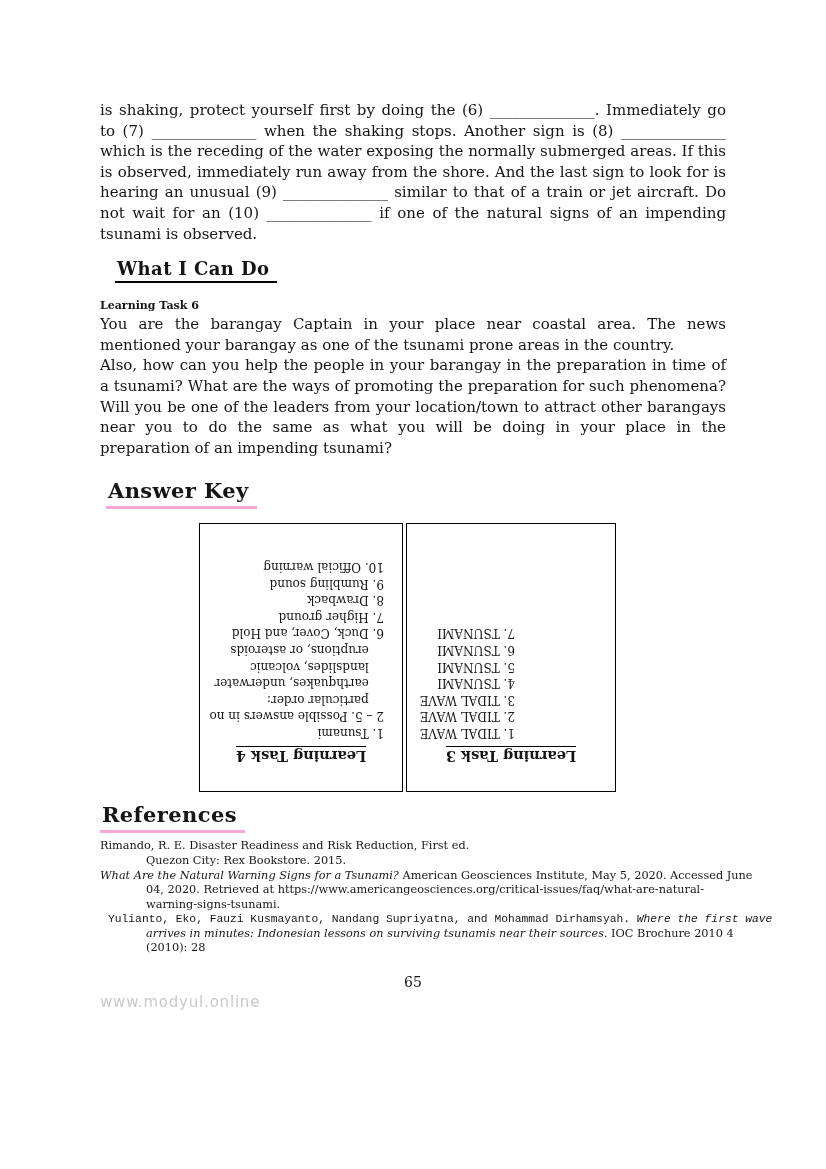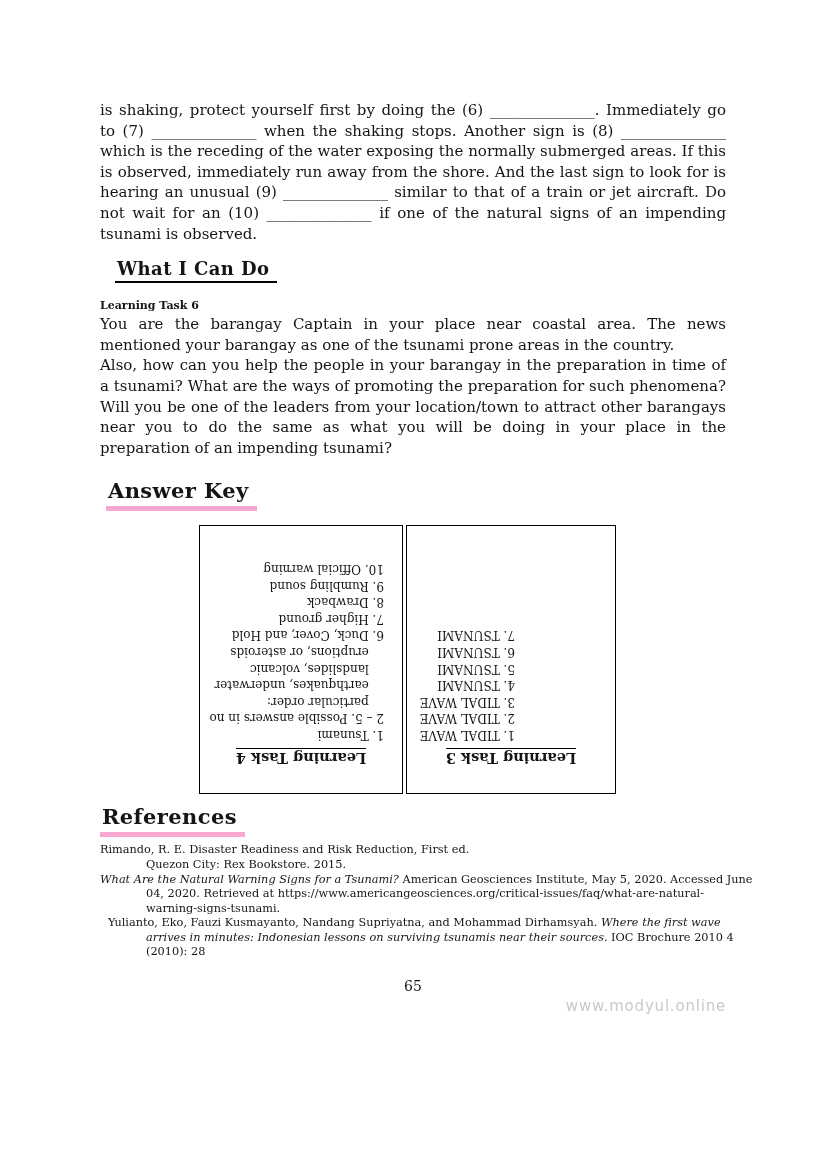--- a/index.html
+++ b/index.html
@@ -41,21 +41,21 @@
     font-size: 15px;
     line-height: 20.6px;
     text-align: justify;
   }
 
   .h-big { margin: 20px 0 14px 6px; }
   .h-big span {
     display: inline-block;
     font-size: 21px;
     font-weight: bold;
-    border-bottom: 5px solid #f9a8d4;
+    border-bottom: 3px solid #f9a8d4;
     padding: 0 8px 3px 2px;
     letter-spacing: 0.4px;
   }
   .h-refs { margin: 10px 0 6px 0; }
 
   .ak-wrap {
     display: flex;
     gap: 3px;
     margin: 12px 0 0 99px;
   }
@@ -99,21 +99,21 @@
   }
   .ref-line { white-space: nowrap; }
   .it { font-style: italic; }
 
   .page-number {
     text-align: center;
     font-size: 14px;
     margin-top: 18px;
   }
   .watermark {
-    text-align: right;
+    text-align: left;
     font-size: 15px;
     color: #c9c9c9;
     letter-spacing: 0.8px;
     margin-top: 3px;
     font-family: "DejaVu Sans", sans-serif;
   }
 </style>
 </head>
 <body>
 
@@ -163,21 +163,21 @@
       <div class="ref-entry">
         <div class="ref-line"><span>Rimando, R. E. Disaster Readiness and Risk Reduction, First ed.</span></div>
         <div class="ref-line" style="padding-left: 46px;"><span>Quezon City: Rex Bookstore. 2015.</span></div>
       </div>
       <div class="ref-entry">
         <div class="ref-line"><span class="it">What Are the Natural Warning Signs for a Tsunami?</span><span> American Geosciences Institute, May 5, 2020. Accessed June</span></div>
         <div class="ref-line" style="padding-left: 46px;"><span>04, 2020. Retrieved at https://www.americangeosciences.org/critical-issues/faq/what-are-natural-</span></div>
         <div class="ref-line" style="padding-left: 46px;"><span>warning-signs-tsunami.</span></div>
       </div>
       <div class="ref-entry">
-        <div class="ref-line" style="padding-left: 8px;"><span>Yulianto, Eko, Fauzi Kusmayanto, Nandang Supriyatna, and Mohammad Dirhamsyah. </span><span class="it">Where the first wave</span></div>
+        <div class="ref-line" style="padding-left: 8px; font-family: Liberation Mono, monospace;"><span>Yulianto, Eko, Fauzi Kusmayanto, Nandang Supriyatna, and Mohammad Dirhamsyah. </span><span class="it">Where the first wave</span></div>
         <div class="ref-line" style="padding-left: 46px;"><span class="it">arrives in minutes: Indonesian lessons on surviving tsunamis near their sources.</span><span> IOC Brochure 2010 4</span></div>
         <div class="ref-line" style="padding-left: 46px;"><span>(2010): 28</span></div>
       </div>
     </div>
 
   <div class="page-number">65</div>
 
   <div class="watermark">www.modyul.online</div>
 
 </div>

